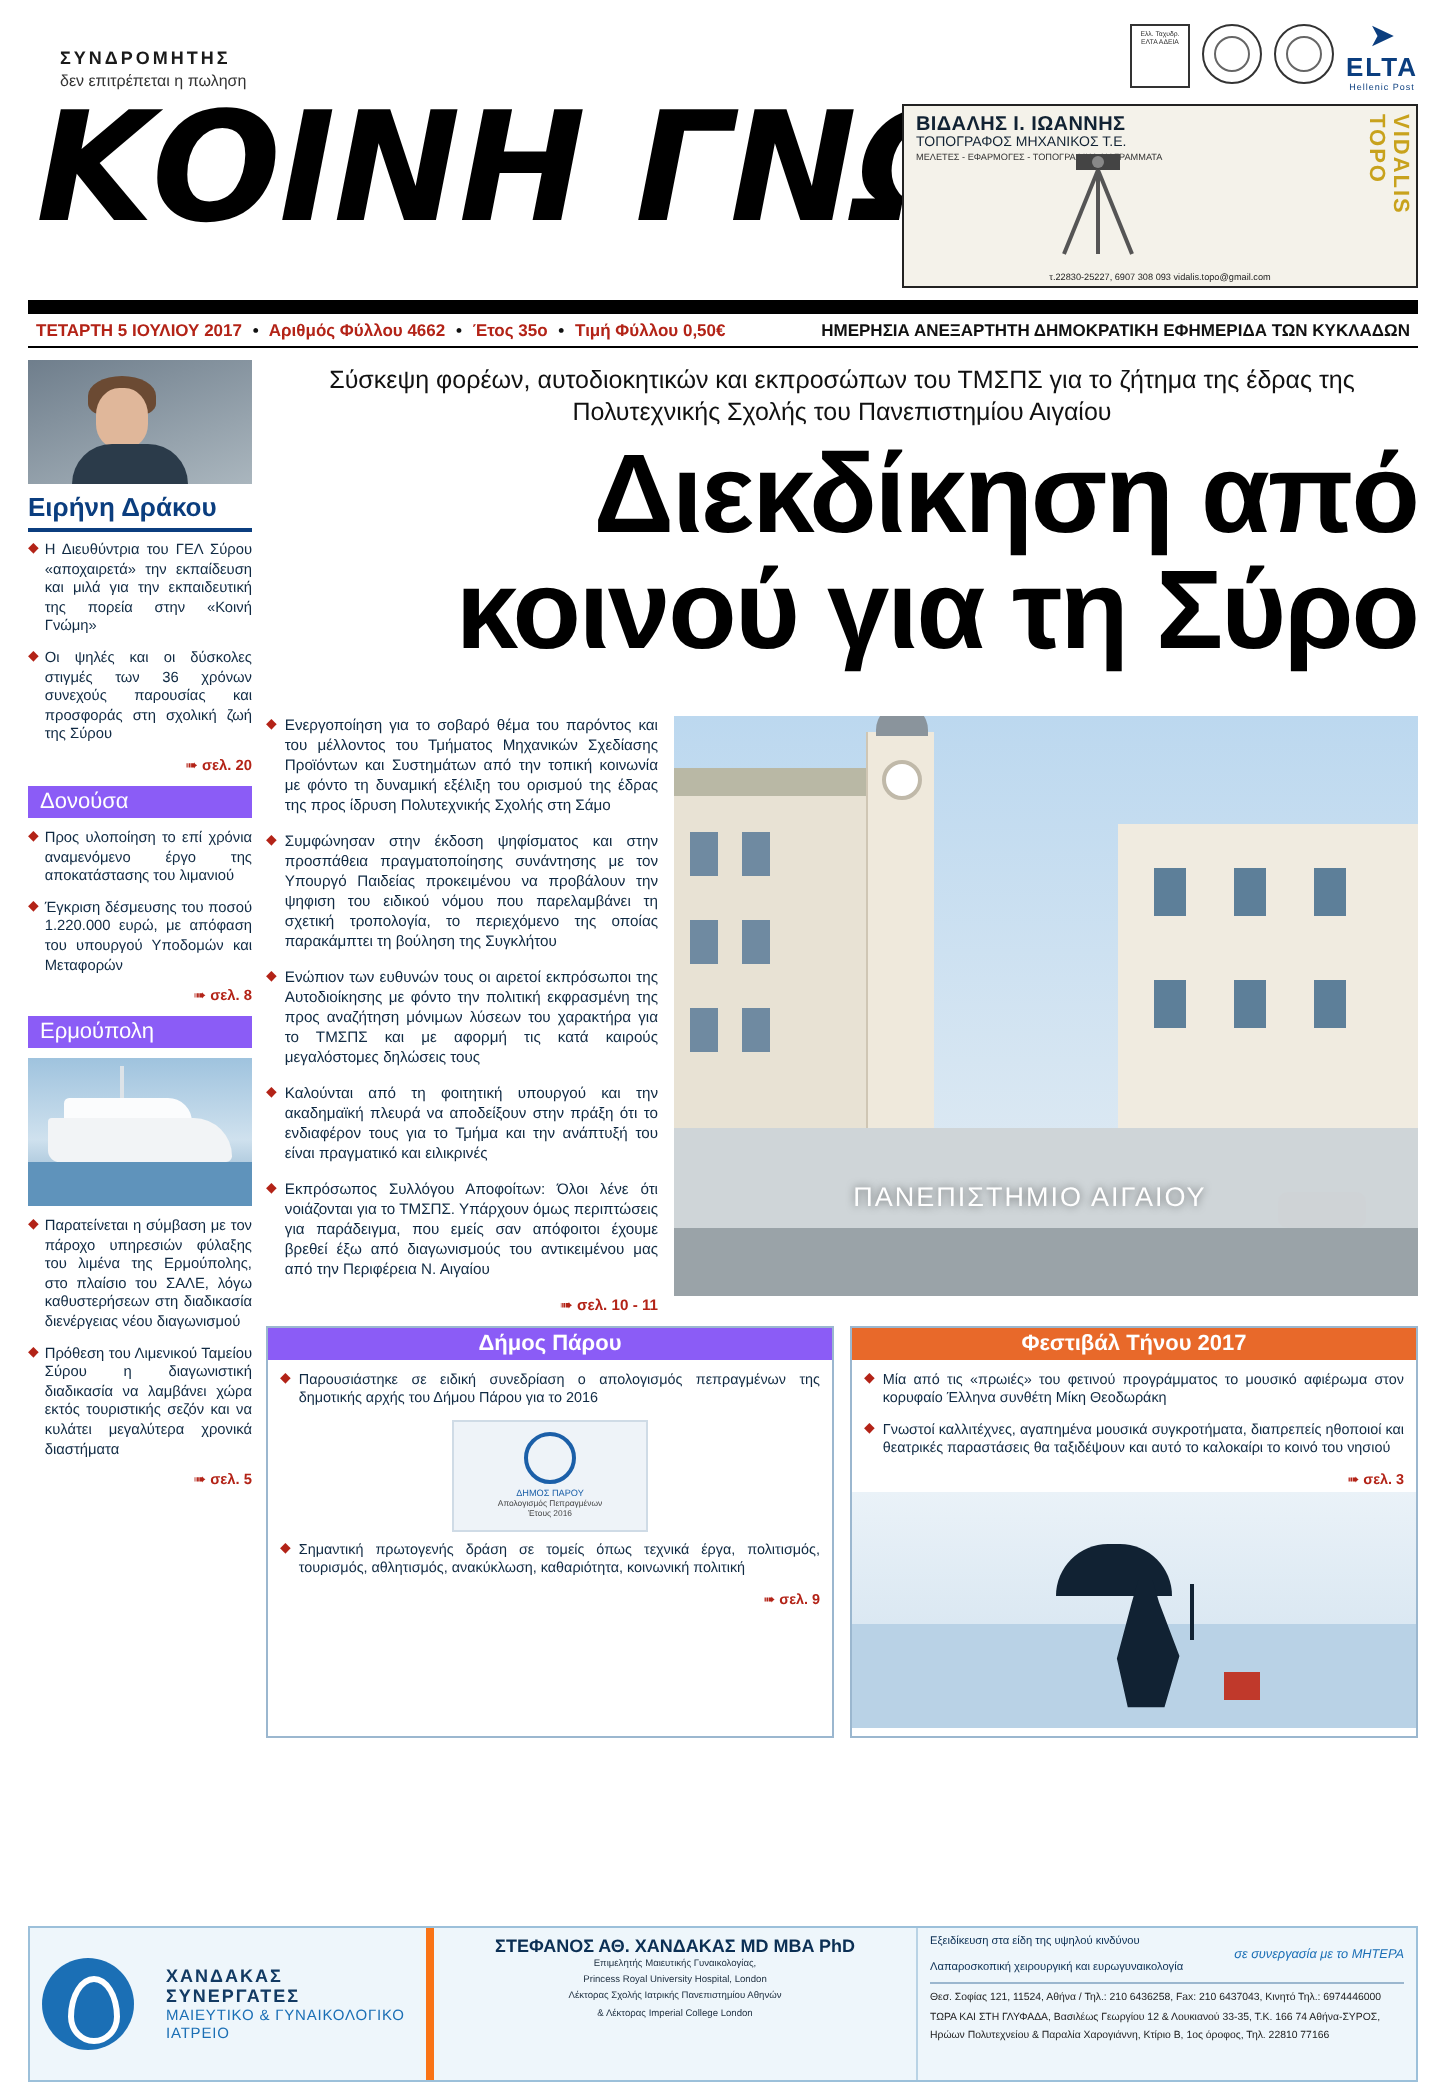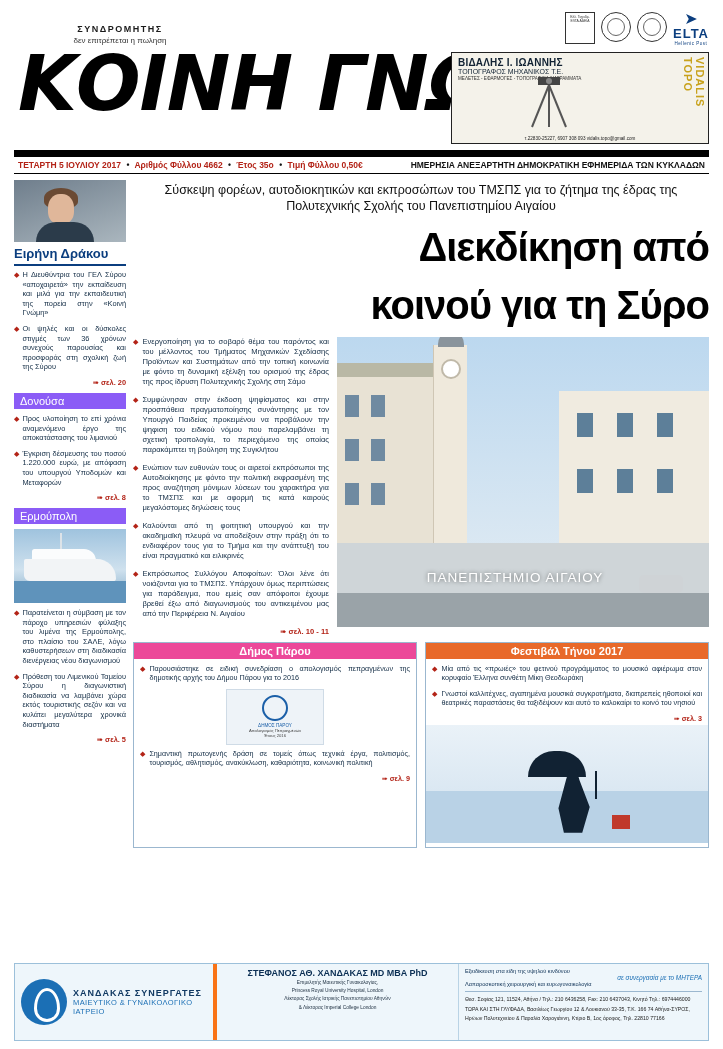--- a/index.html
+++ b/index.html
@@ -8,21 +8,21 @@
     width:723px; height:1049px;
     background:#ffffff;
     font-family:"Liberation Sans", sans-serif;
     color:#111;
     overflow:hidden;
   }
   .page { position:relative; width:723px; height:1049px; background:#fff; padding:0; }
 
   
   .masthead { position:relative; height:150px; padding:10px 14px 0 14px; }
-  .sub-note { position:absolute; left:30px; top:24px; text-align:center; width:180px; }
+  .sub-note { position:absolute; left:30px; top:24px; width:180px; }
   .sub-note .l1 { font-size:9px; letter-spacing:1.5px; color:#1a1a1a; font-weight:bold; }
   .sub-note .l2 { font-size:8px; color:#333; margin-top:2px; }
 
   .title-logo {
     position:absolute; left:18px; top:46px;
     font-family:"DejaVu Sans", sans-serif;
     font-weight:bold; font-style:italic;
     font-size:76px; line-height:76px;
     letter-spacing:-1px;
     color:#000;
@@ -90,22 +90,22 @@
   .lc-photo2 { width:112px; height:74px; background:linear-gradient(180deg,#9fc3de 0%,#cfe1ee 55%,#7fa8c6 100%); position:relative; overflow:hidden; margin-bottom:5px; }
   .lc-photo2 .boat { position:absolute; left:10px; top:30px; width:92px; height:22px; background:#f2f4f6; border-radius:2px 20px 3px 6px; }
   .lc-photo2 .boat2 { position:absolute; left:18px; top:20px; width:64px; height:12px; background:#fbfcfd; border-radius:3px 14px 0 0; }
   .lc-photo2 .mast { position:absolute; left:46px; top:4px; width:2px; height:18px; background:#dde3e8; }
   .lc-photo2 .sea { position:absolute; left:0; right:0; bottom:0; height:22px; background:#5f93bb; }
 
   
   .kicker { text-align:center; font-size:12.5px; line-height:16px; color:#111; font-weight:normal; margin:2px 0 4px 0; }
   .headline {
     text-align:right; font-weight:bold; color:#000;
-    font-size:40px; line-height:58px; letter-spacing:-1px;
-    margin:0 0 3px 0;
+    font-size:56px; line-height:58px; letter-spacing:-1px;
+    margin:0 0 24px 0;
   }
   .headline .l2 { display:block; }
 
   .mid { display:flex; gap:8px; }
   .mid-left { width:196px; flex:0 0 196px; }
   .mid-right { flex:1; position:relative; }
 
   .mbullet { display:flex; gap:4px; font-size:7.6px; line-height:10px; color:#102a43; margin-bottom:8px; text-align:justify; }
   .mbullet .bl { color:#b32317; font-size:7px; }
 
@@ -126,21 +126,21 @@
   .photo-main .road { position:absolute; left:0; right:0; bottom:0; height:34px; background:#9aa3a8; }
   .photo-main .car { position:absolute; right:26px; bottom:34px; width:44px; height:18px; background:#cfd3d6; border-radius:5px; }
   .photo-caption {
     position:absolute; left:0; right:16px; bottom:42px;
     text-align:center; color:#ffffff; font-size:13.5px; letter-spacing:1px;
     text-shadow:0 0 4px rgba(0,0,0,.55);
   }
 
   .lower { display:flex; gap:8px; margin-top:6px; }
   .box { flex:1; border:1px solid #9bb7cf; padding:0 0 4px 0; }
-  .box-head { background:#ec4899; color:#fff; font-weight:bold; font-size:11px; text-align:center; padding:2px 0; }
+  .box-head { background:#8b5cf6; color:#fff; font-weight:bold; font-size:11px; text-align:center; padding:2px 0; }
   .box-head.orange { background:#e8692a; }
   .box-inner { padding:5px 6px 0 6px; }
   .lb-item { display:flex; gap:4px; font-size:7.2px; line-height:9.4px; color:#102a43; margin-bottom:6px; text-align:justify; }
   .lb-item .bl { color:#b32317; font-size:7px; }
   .logo-mini {
     width:98px; height:56px; margin:2px auto 4px auto; background:#eef3f8;
     border:1px solid #cfdbe6; position:relative; text-align:center;
   }
   .logo-mini .ring { width:26px; height:26px; border:2px solid #1b5fa8; border-radius:50%; margin:5px auto 2px auto; }
   .logo-mini .t1 { font-size:4.6px; color:#1b5fa8; }
@@ -150,21 +150,21 @@
   .silhouette .fig { position:absolute; left:46%; bottom:10px; width:34px; height:64px; background:#123; clip-path:polygon(40% 0,60% 0,70% 18%,100% 60%,78% 100%,24% 100%,8% 62%,30% 18%); }
   .silhouette .umb { position:absolute; left:36%; bottom:66px; width:58px; height:26px; background:#123; border-radius:29px 29px 0 0; }
   .silhouette .pole { position:absolute; left:60%; bottom:44px; width:2px; height:28px; background:#123; }
   .silhouette .bag { position:absolute; left:66%; bottom:14px; width:18px; height:14px; background:#c0392b; }
 
   
   .bottom-ad {
     position:absolute; left:14px; right:14px; bottom:8px; height:78px;
     border:1px solid #9cc0da; background:#eef6fb; display:flex; align-items:stretch;
   }
-  .ba-left { width:198px; display:flex; align-items:center; gap:6px; padding:4px 6px; }
+  .ba-left { width:198px; display:flex; align-items:center; gap:16px; padding:4px 6px; }
   .ba-logo { width:46px; height:46px; border-radius:50%; background:#1b6fb5; position:relative; flex:0 0 46px; }
   .ba-logo:after { content:""; position:absolute; left:13px; top:9px; width:20px; height:28px; border:3px solid #fff; border-radius:50% 50% 50% 50%/60% 60% 40% 40%; }
   .ba-l1 { font-size:9px; font-weight:bold; color:#123a63; letter-spacing:1px; }
   .ba-l2 { font-size:7.5px; color:#1b6fb5; letter-spacing:.4px; }
   .ba-mid { flex:1; border-left:4px solid #f97316; padding:4px 6px; }
   .ba-name { font-size:9px; font-weight:bold; color:#0b2f54; text-align:center; }
   .ba-lines { font-size:4.8px; line-height:6.2px; color:#234; text-align:center; margin-top:2px; }
   .ba-right { width:250px; border-left:1px solid #b9d3e5; padding:4px 6px; }
   .ba-r1 { font-size:5.6px; color:#0b2f54; }
   .ba-italic { font-style:italic; color:#1b6fb5; font-size:6.4px; text-align:right; }

